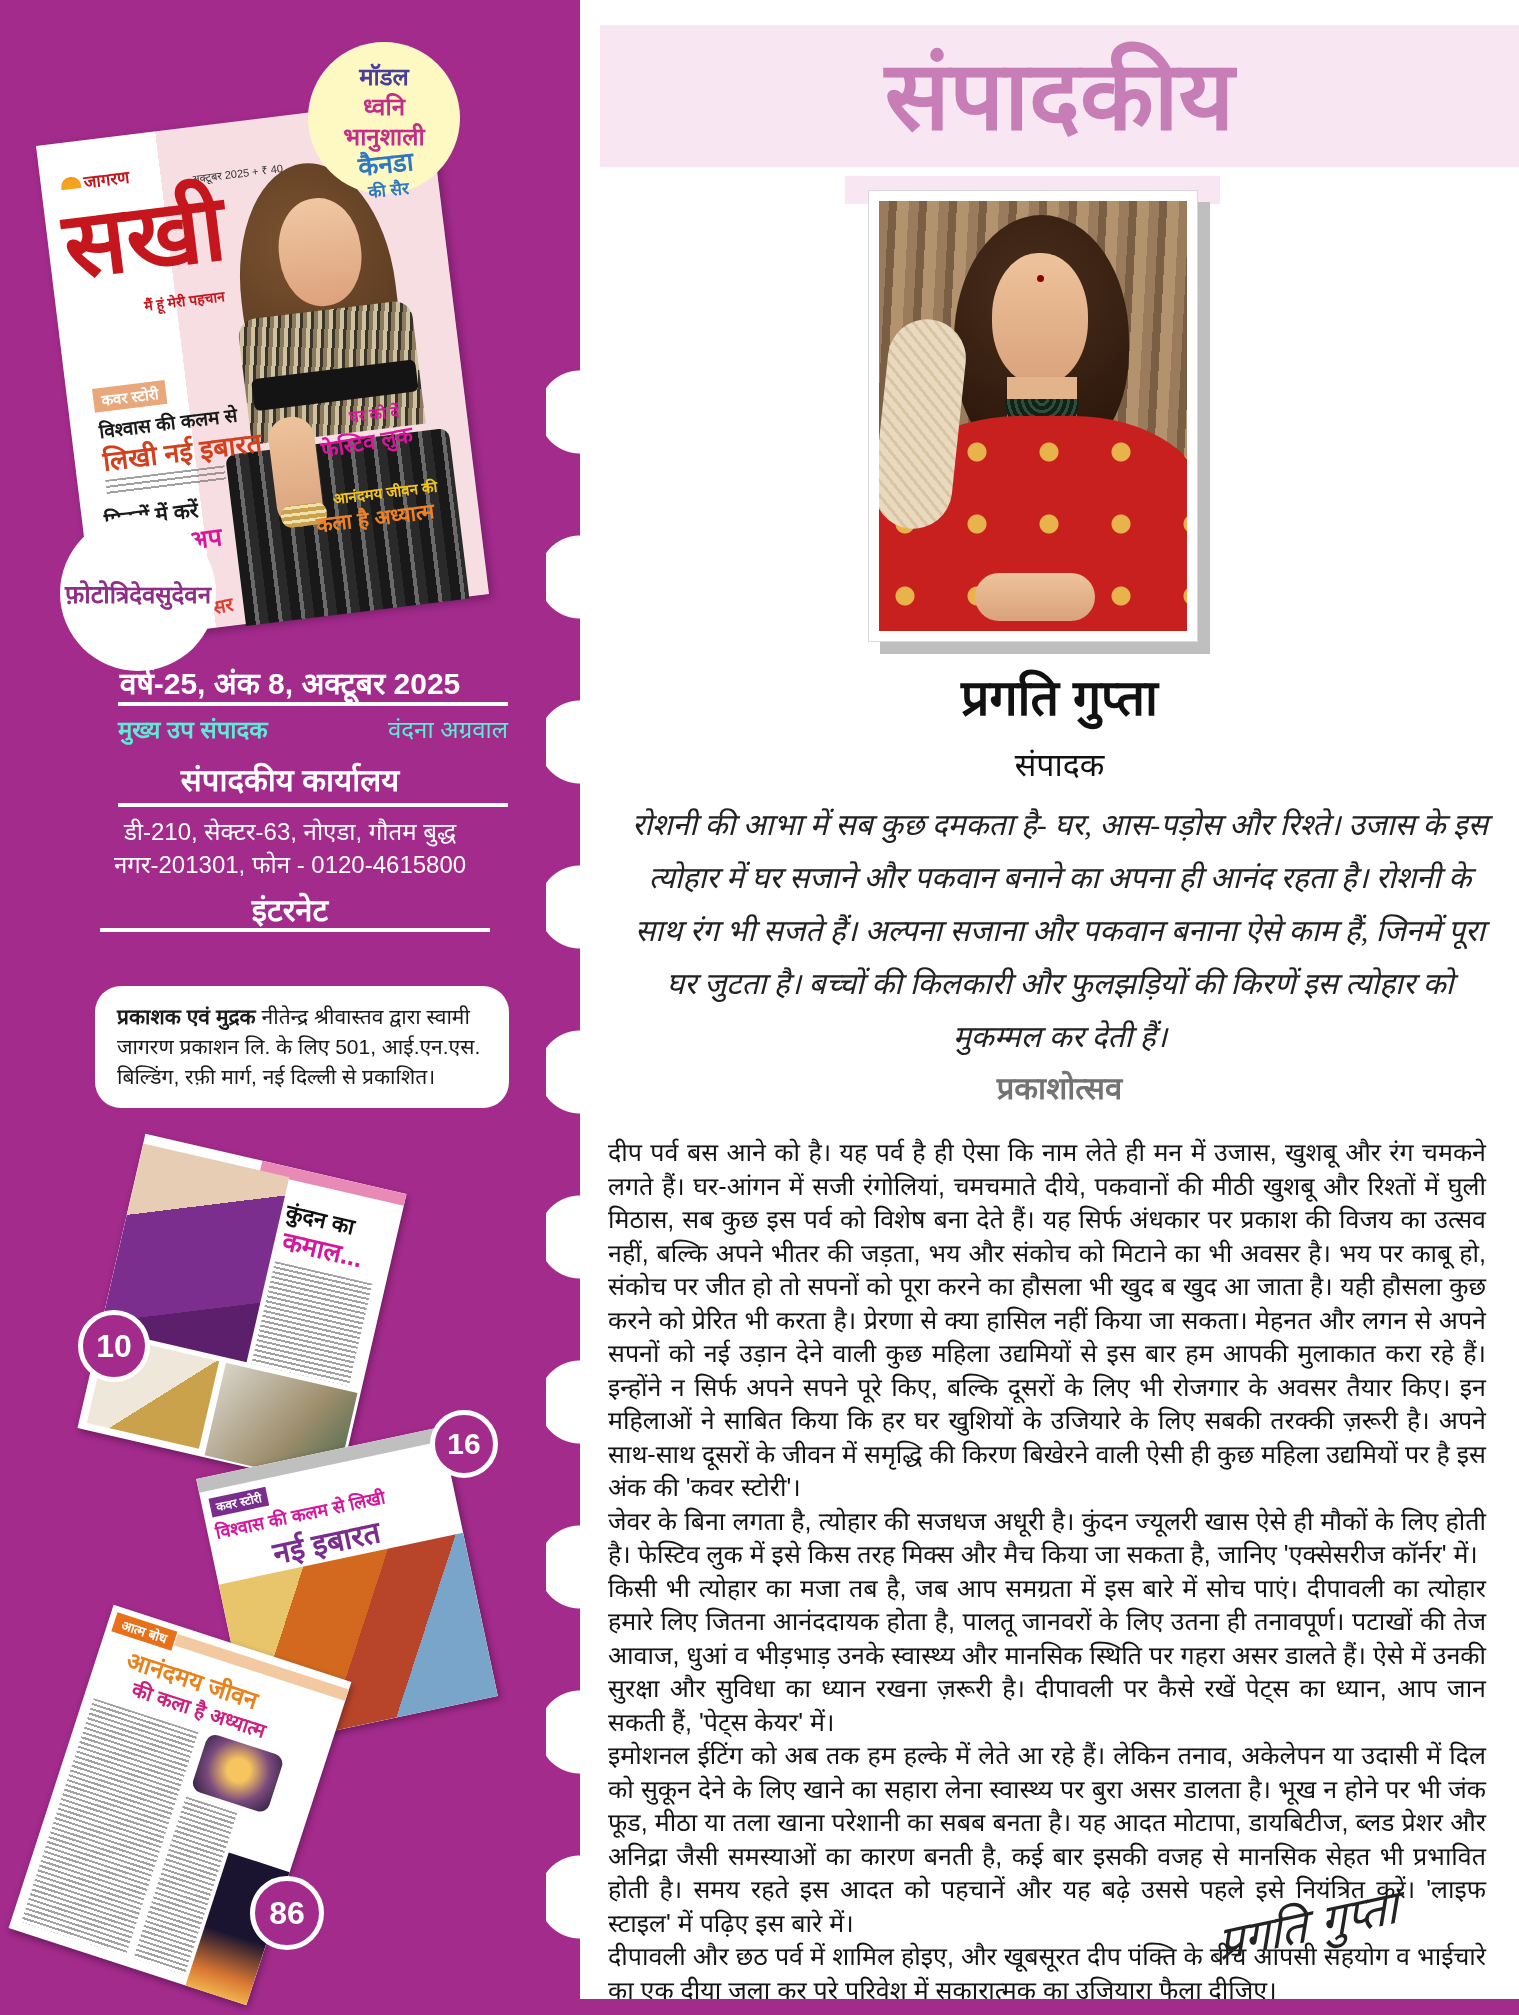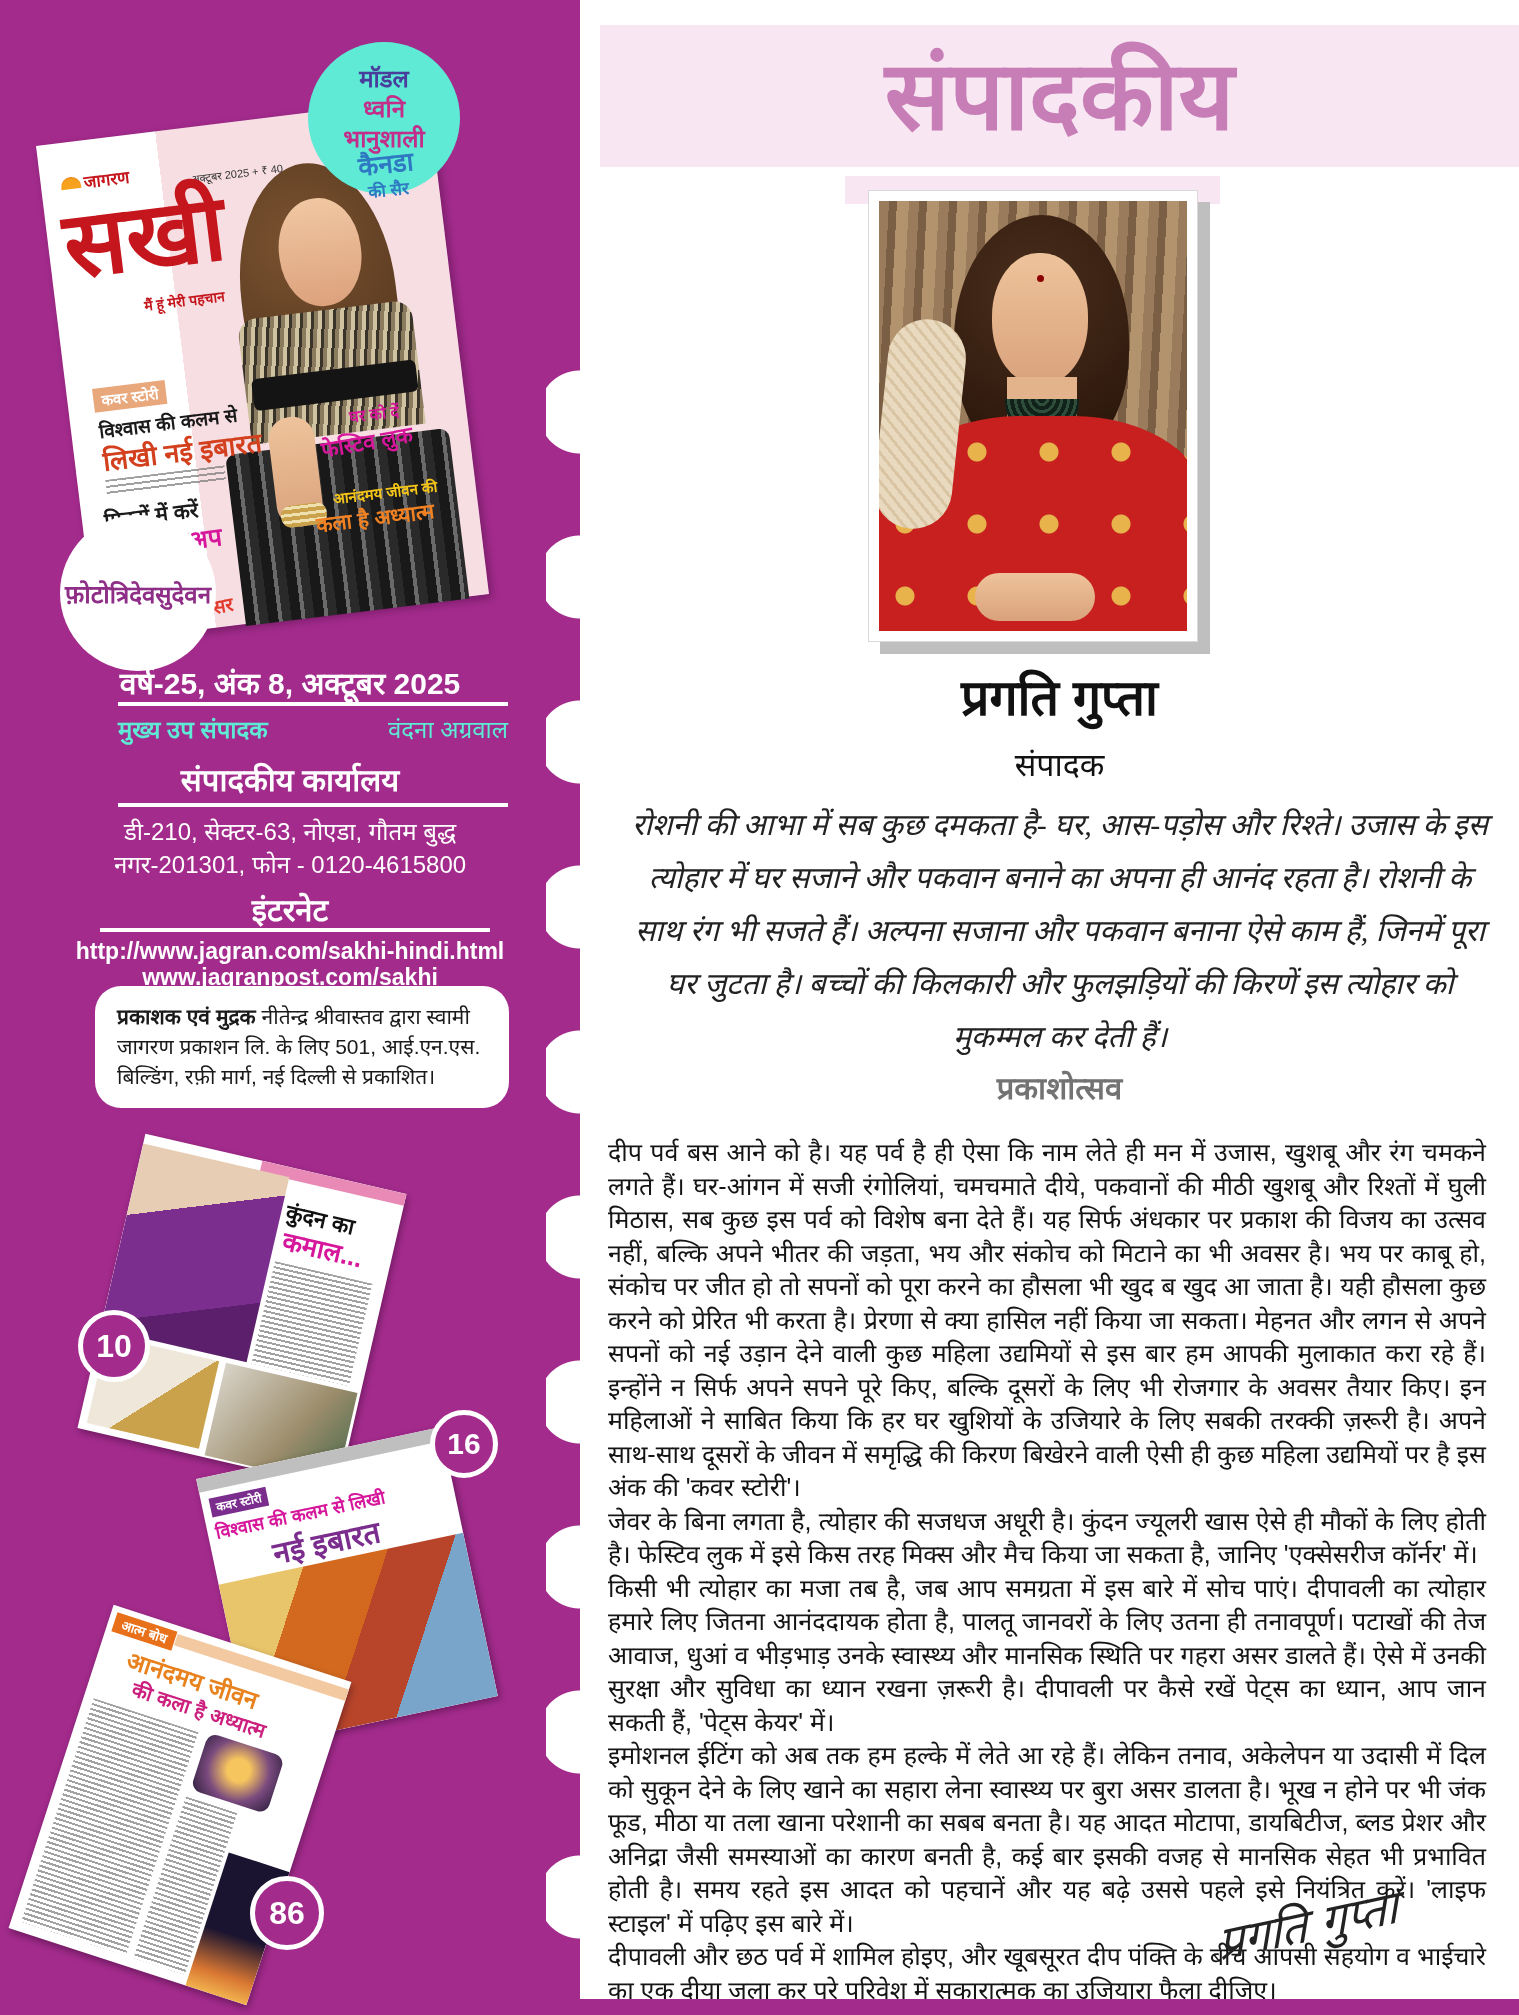--- a/index.html
+++ b/index.html
@@ -43,21 +43,21 @@
             background:repeating-linear-gradient(180deg,#777 0 2px,transparent 2px 6px);opacity:.7;}
   .cov-l3{left:22px;top:366px;font-size:21px;font-weight:bold;color:#1a1a1a;}
   .cov-l4{left:16px;top:392px;font-size:25px;font-weight:bold;color:#D6179B;}
   .cov-l5{left:44px;top:436px;font-size:24px;font-weight:bold;color:#1D8FD6;transform:rotate(-4deg);}
   .cov-l6{left:58px;top:468px;font-size:19px;font-weight:bold;color:#E23B2E;transform:rotate(-4deg);}
   .cov-r1{left:278px;top:296px;font-size:16px;font-weight:bold;color:#D6179B;}
   .cov-r2{left:246px;top:318px;font-size:22px;font-weight:bold;color:#D6179B;transform:rotate(-3deg);}
   .cov-r3{left:252px;top:376px;font-size:15px;font-weight:bold;color:#F5C518;}
   .cov-r4{left:232px;top:396px;font-size:21px;font-weight:bold;color:#F08223;}
   .bubble{position:absolute;left:308px;top:42px;width:152px;height:152px;border-radius:50%;
-          background:#5eead4;text-align:center;padding-top:22px;box-sizing:border-box;z-index:5;}
+          background:#fef9c3;text-align:center;padding-top:22px;box-sizing:border-box;z-index:5;font-family:Liberation Mono, monospace;}
   .bubble .b1{font-size:24px;font-weight:bold;color:#4A3E9C;line-height:30px;}
   .bubble .b2,.bubble .b3{font-size:24px;font-weight:bold;color:#C22E8A;line-height:30px;}
   .canada{position:absolute;left:322px;top:150px;width:130px;text-align:center;transform:rotate(-6deg);z-index:6;}
   .canada .c1{font-size:26px;font-weight:bold;color:#2F79C2;line-height:28px;}
   .canada .c2{font-size:17px;font-weight:bold;color:#2F79C2;}
   .credit{position:absolute;left:60px;top:515px;width:156px;height:156px;border-radius:50%;background:#fff;
           display:flex;align-items:center;justify-content:center;z-index:5;}
   .credit .p1{font-size:25px;font-weight:bold;color:#8E2E86;}
   .credit .p2{font-size:24px;font-weight:bold;color:#8E2E86;}
   
@@ -212,24 +212,20 @@
       <span class="r">वंदना अग्रवाल</span>
     </div>
     <div class="sb-h" style="top:758px;">संपादकीय कार्यालय</div>
     <div class="sb-rule" style="top:803px;"></div>
     <div class="sb-addr" style="top:815px;">
       <div>डी-210, सेक्टर-63, नोएडा, गौतम बुद्ध</div>
       <div>नगर-201301, फोन - 0120-4615800</div>
     </div>
     <div class="sb-h" style="top:888px;">इंटरनेट</div>
     <div class="sb-rule" style="top:928px;left:100px;width:390px;"></div>
-    <div class="sb-url" style="top:938px;">
-      <div>http://www.jagran.com/sakhi-hindi.html</div>
-      <div>www.jagranpost.com/sakhi</div>
-    </div>
 
     <div class="pubbox"><b>प्रकाशक एवं मुद्रक</b><span> नीतेन्द्र श्रीवास्तव द्वारा स्वामी जागरण प्रकाशन लि. के लिए 501, आई.एन.एस. बिल्डिंग, रफ़ी मार्ग, नई दिल्ली से प्रकाशित।</span></div>
 
     <div class="thumb thumb1">
       <div class="t1-strip"></div>
       <div class="t1-photo"></div>
       <div class="t1-t1">कुंदन का</div>
       <div class="t1-t2">कमाल...</div>
       <div class="t1-txt"></div>
       <div class="t1-j1"></div>

